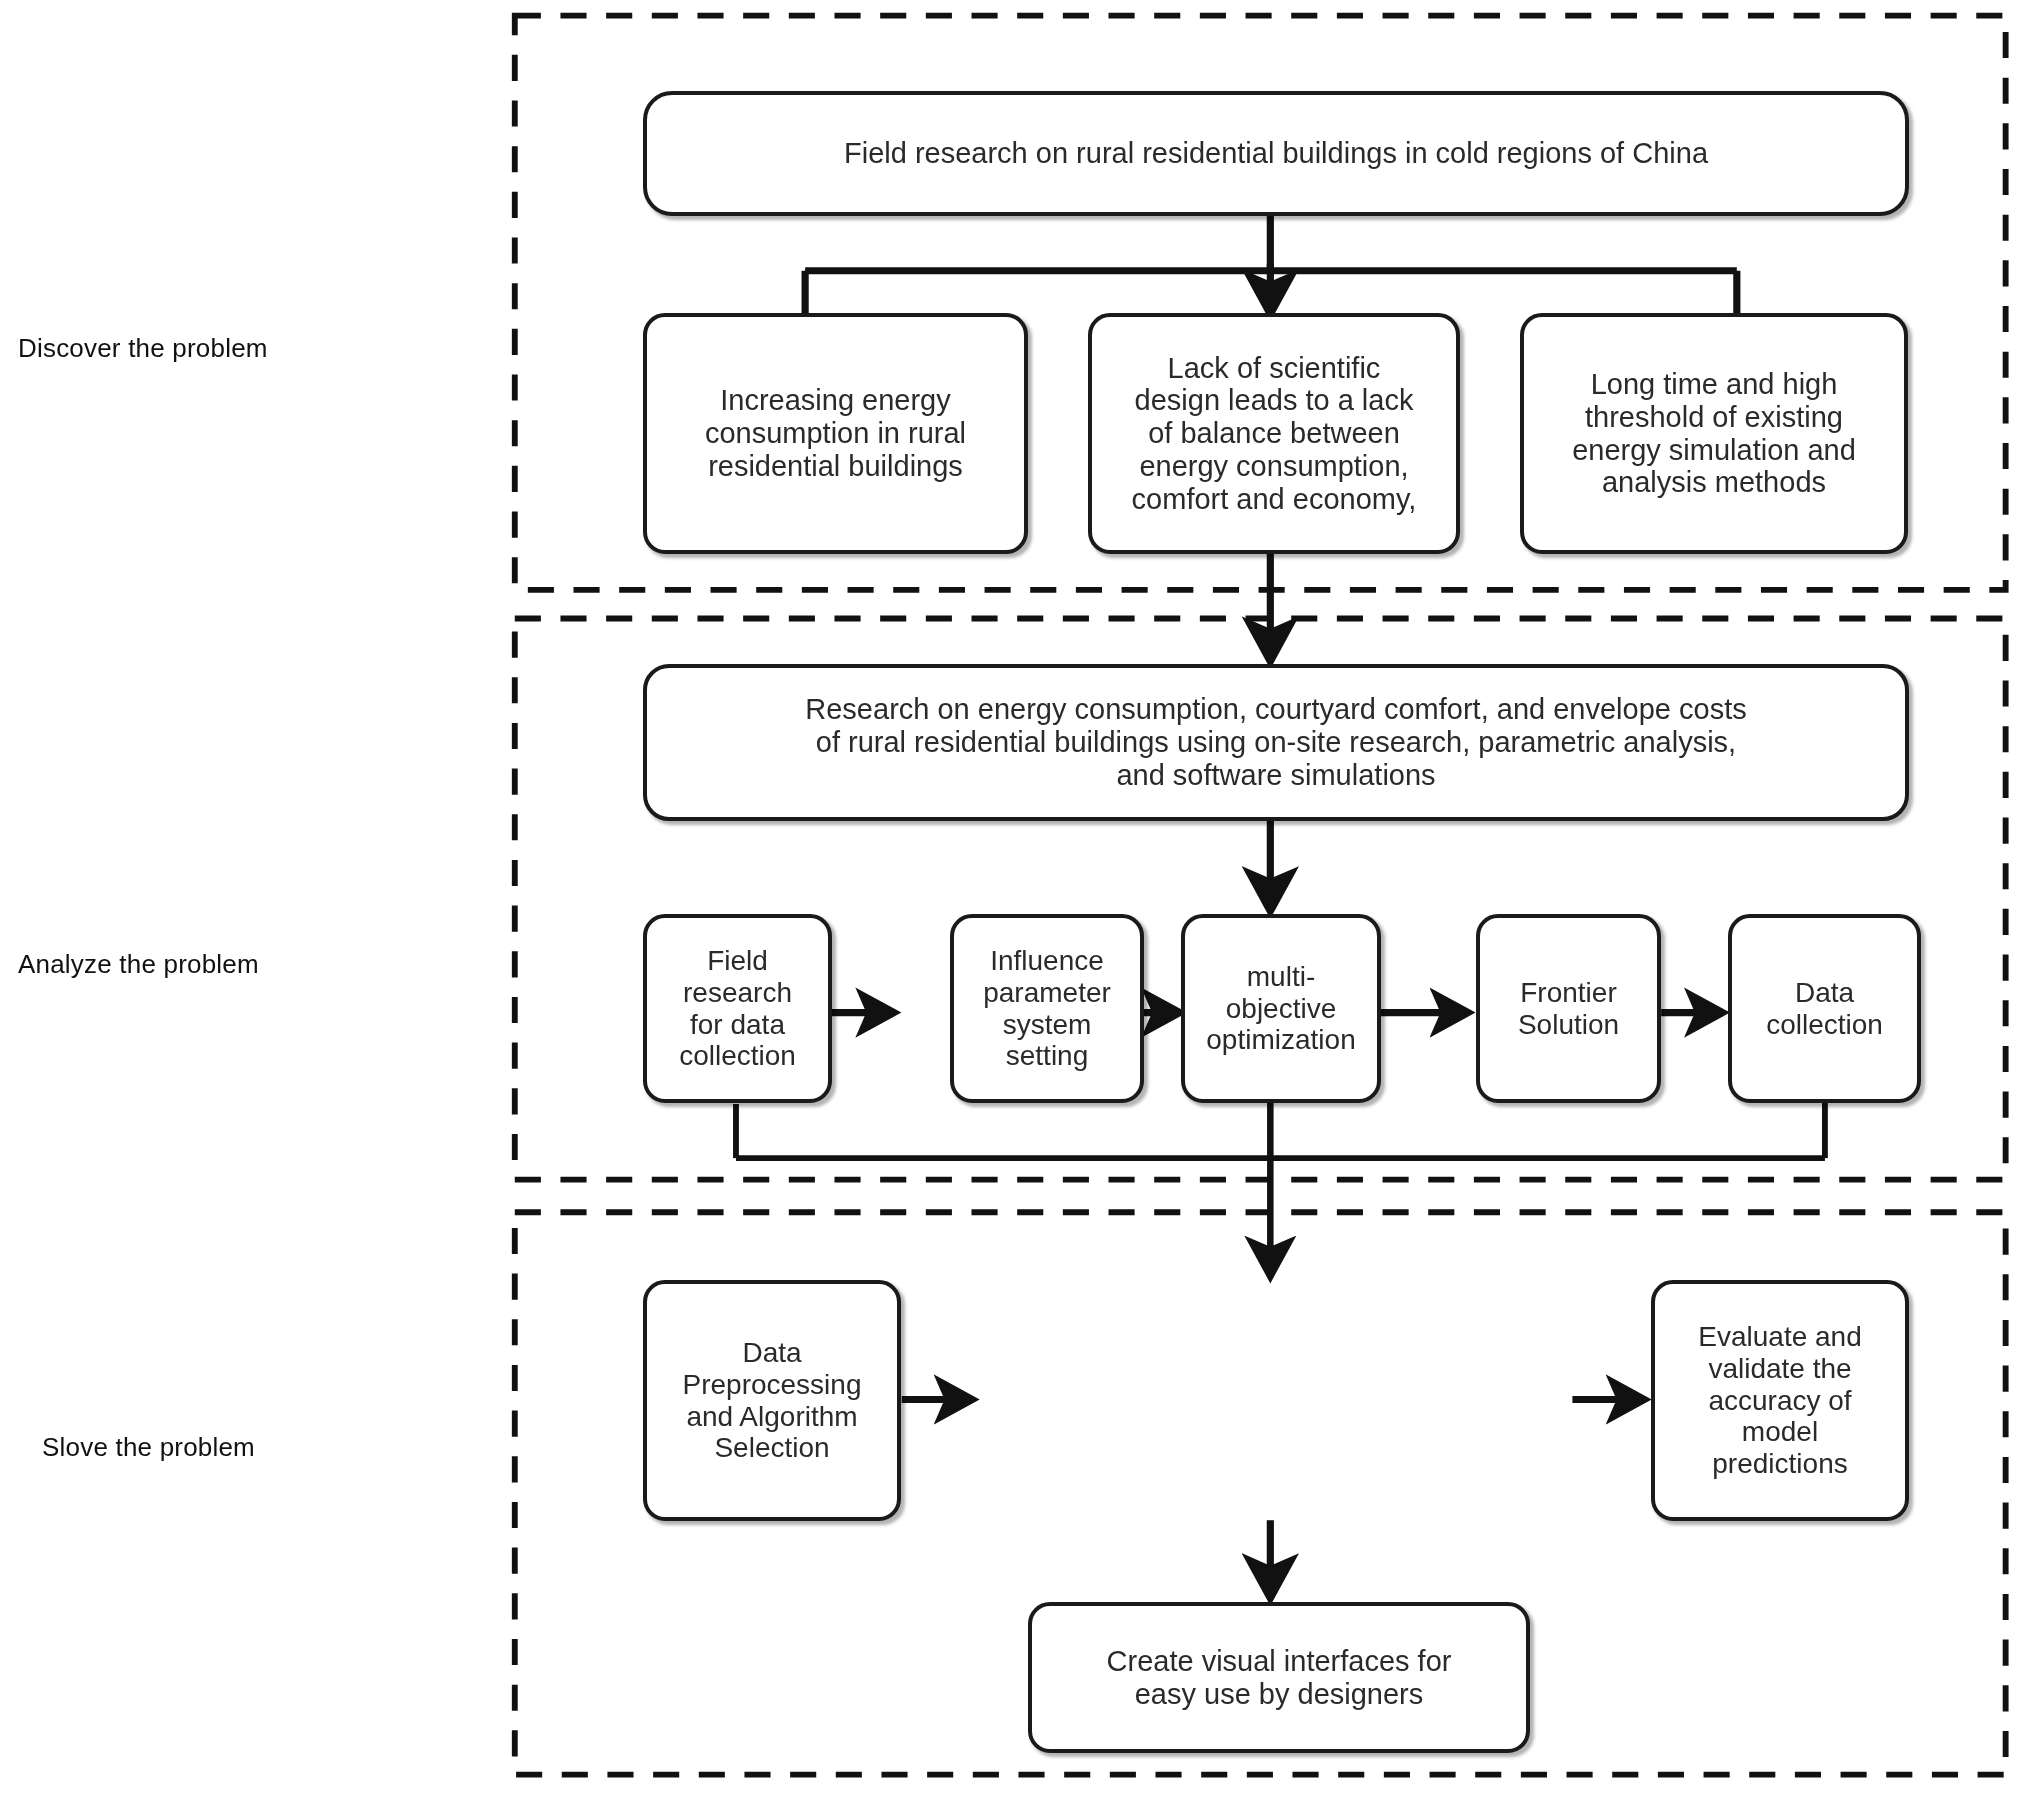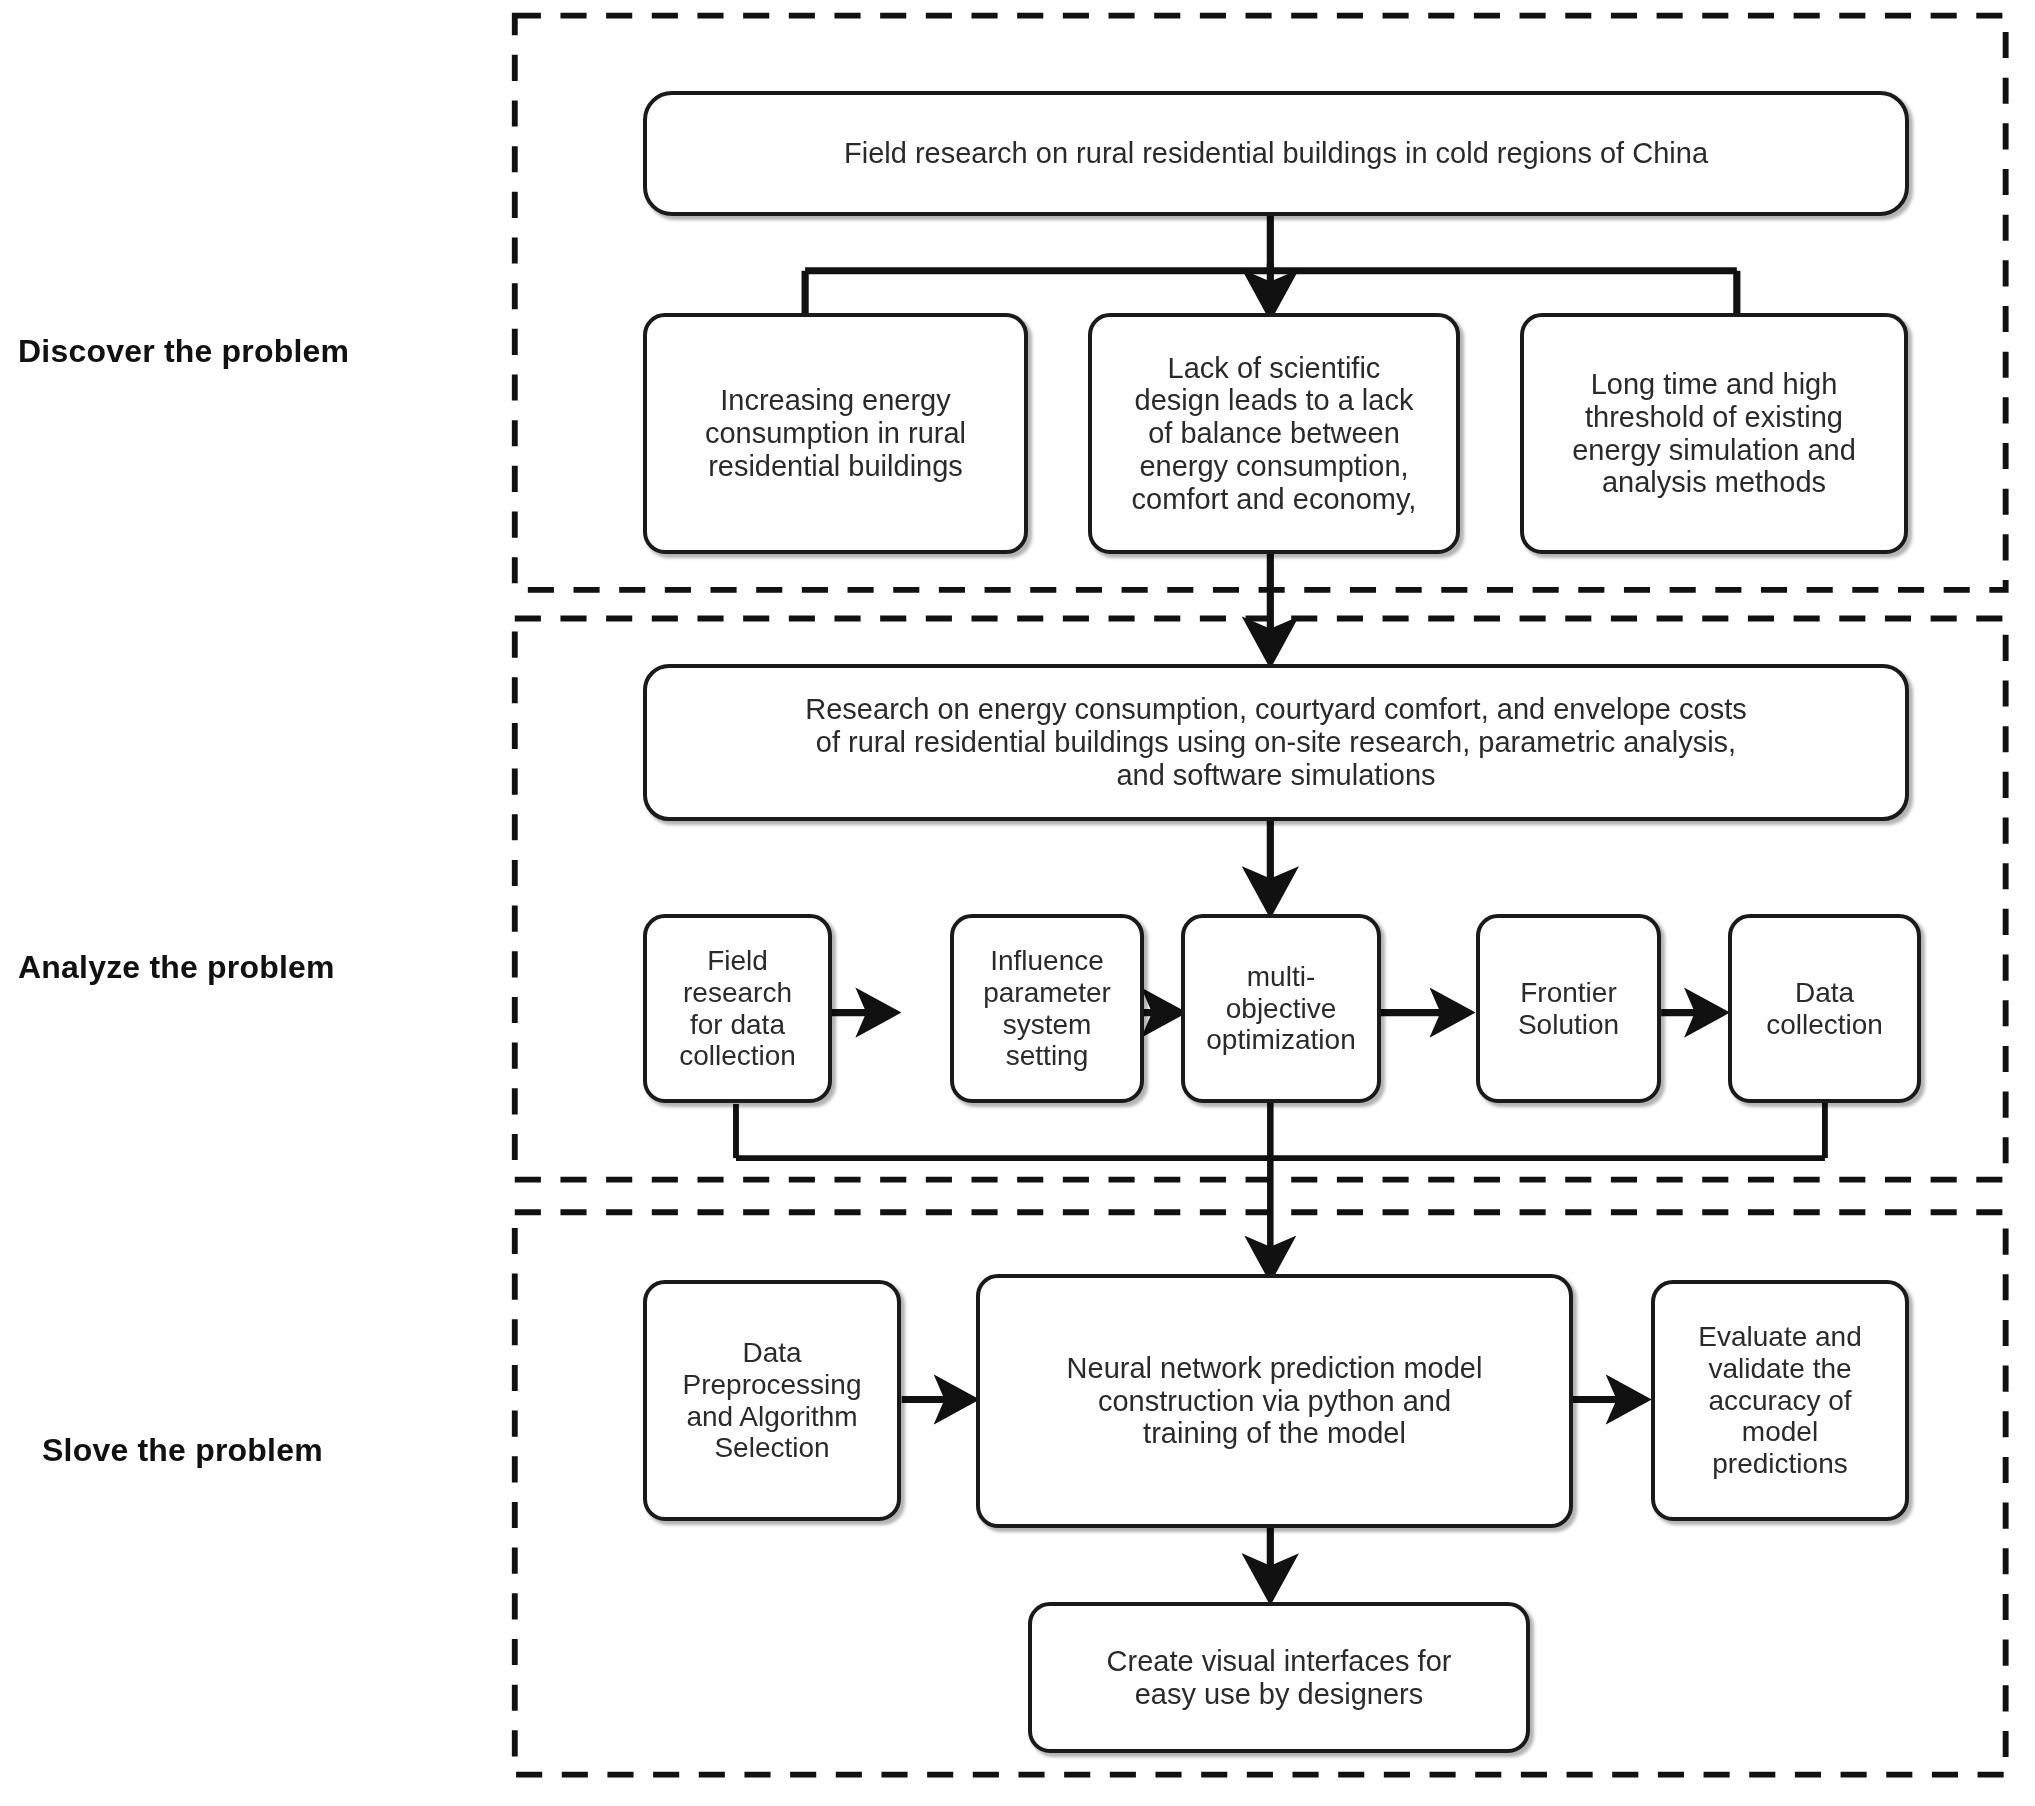--- a/index.html
+++ b/index.html
@@ -18,22 +18,22 @@
   #flow-svg {
     position: absolute;
     left: 0;
     top: 0;
     width: 2035px;
     height: 1806px;
   }
   .stage-label {
     position: absolute;
     font-family: "Liberation Sans", sans-serif;
-    font-weight: bold;
-    font-size: 32px;
+    font-weight: normal;
+    font-size: 26px;
     color: #111111;
     white-space: nowrap;
     letter-spacing: 0.2px;
   }
   .node {
     position: absolute;
     box-sizing: border-box;
     background: #ffffff;
     border: 4.6px solid #1a1a1a;
     border-radius: 22px;
@@ -175,25 +175,20 @@
 collection</span>
   </div>
 
   <div class="node overflow-box" style="left:643px; top:1280px; width:258px; height:241px;">
     <span class="node-text t-sml">Data
 Preprocessing
 and Algorithm
 Selection</span>
   </div>
 
-  <div class="node" style="left:976px; top:1274px; width:597px; height:254px;">
-    <span class="node-text t-mid">Neural network prediction model
-construction via python and
-training of the model</span>
-  </div>
 
   <div class="node" style="left:1651px; top:1280px; width:258px; height:241px;">
     <span class="node-text t-sml">Evaluate and
 validate the
 accuracy of
 model
 predictions</span>
   </div>
 
   <div class="node" style="left:1028px; top:1602px; width:502px; height:151px;">

